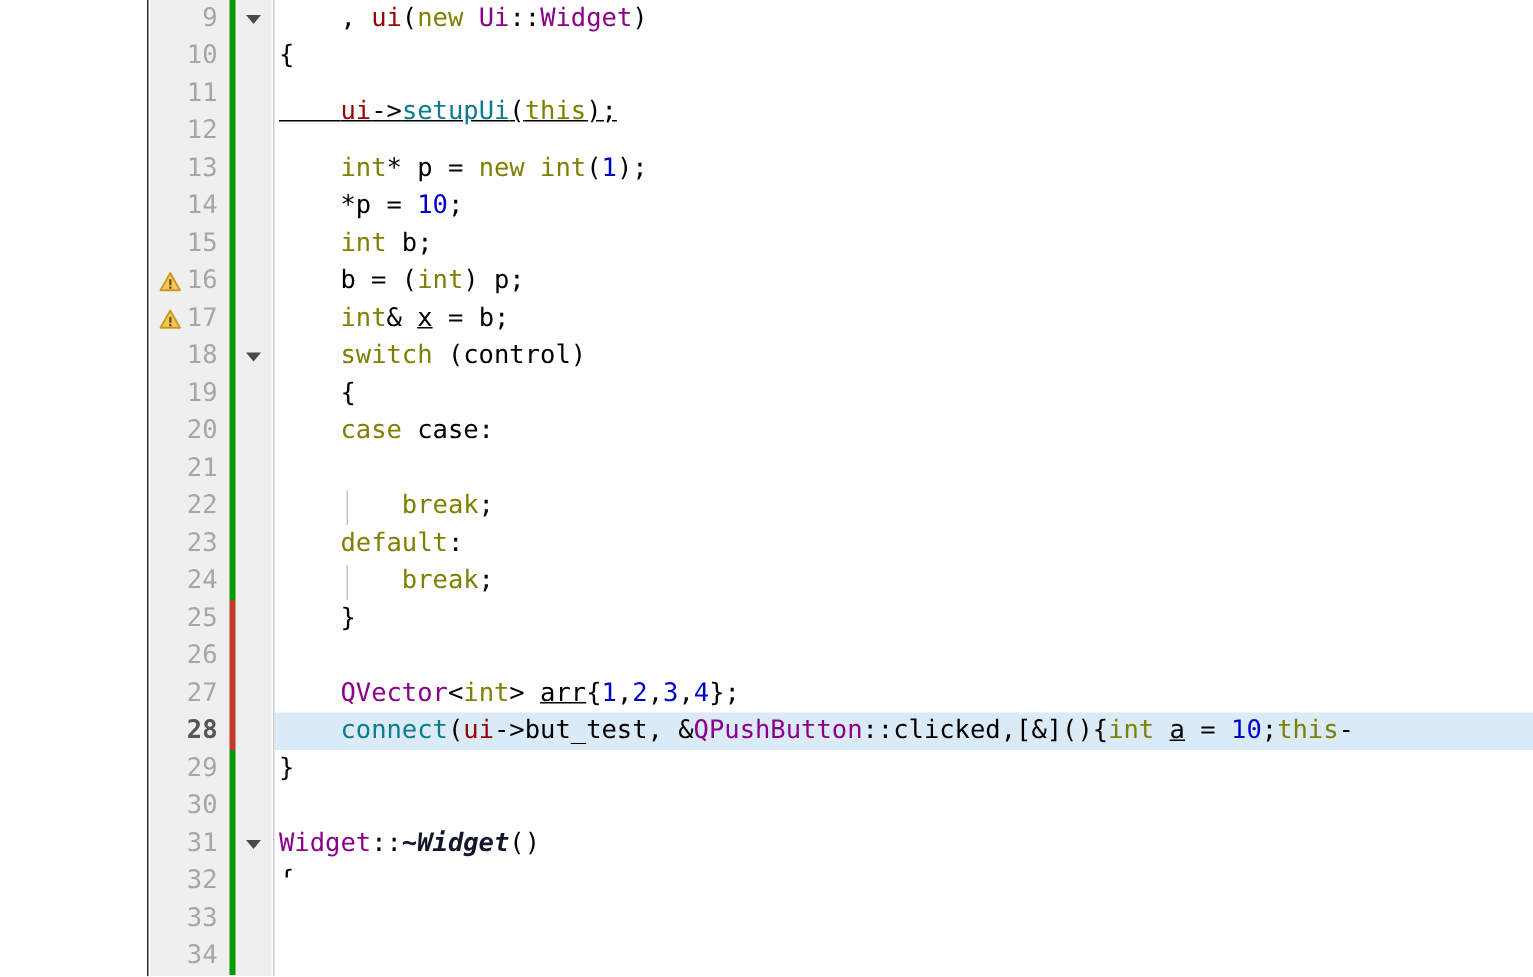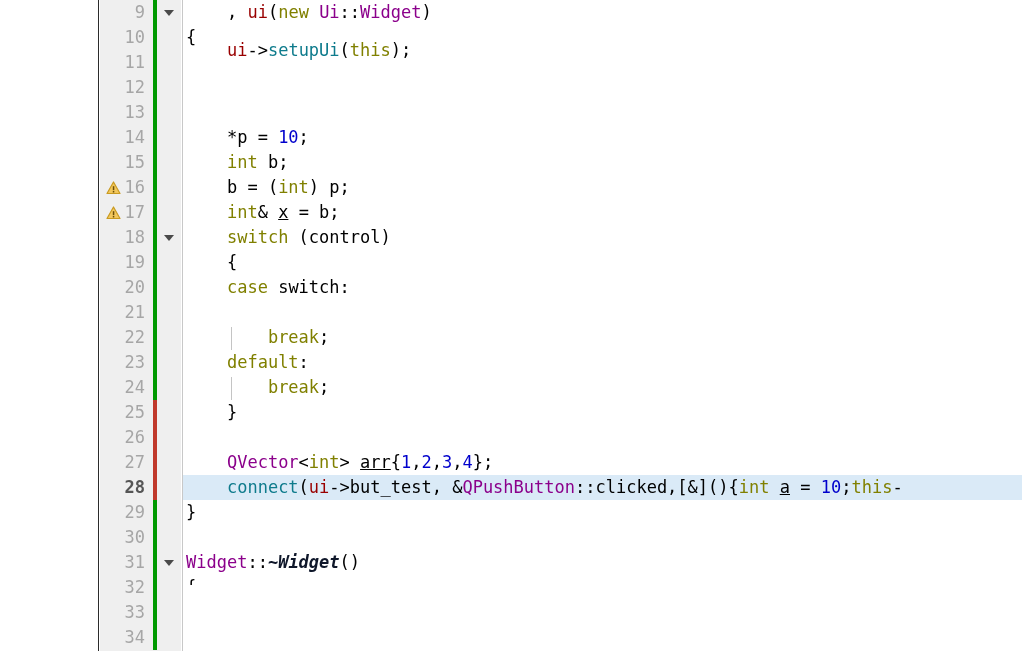--- a/index.html
+++ b/index.html
@@ -229,29 +229,30 @@
           <div class="fold-marker" style="top: 550px;">
             <div class="tri"></div>
           </div>
         </div>
       <div class="fold-sep"></div>
     </div>
 
     <div class="text-area" id="text-area">
         <div class="code-line" style="top: 0px;"><span class="t-plain">    , </span><span class="t-member">ui</span><span class="t-plain">(</span><span class="t-kw">new</span><span class="t-plain"> </span><span class="t-class">Ui</span><span class="t-plain">::</span><span class="t-class">Widget</span><span class="t-plain">)</span></div>
         <div class="code-line" style="top: 25px;"><span class="t-plain">{</span></div>
-        <div class="code-line" style="top: 38px;"><span class="t-plain">    </span><span class="t-member">ui</span><span class="t-plain">-&gt;</span><span class="t-func">setupUi</span><span class="t-plain">(</span><span class="t-kw">this</span><span class="t-plain">);</span></div>
+        <div class="code-line" style="top: 62px; text-decoration: underline;"><span class="t-plain">    </span><span class="t-member">ui</span><span class="t-plain">-&gt;</span><span class="t-func">setupUi</span><span class="t-plain">(</span><span class="t-kw">this</span><span class="t-plain">);</span></div>
         <div class="code-line" style="top: 75px;"></div>
+        <div class="code-line" style="top: 100px;"><span class="t-plain">    </span><span class="t-type">int</span><span class="t-plain">* p = </span><span class="t-kw">new</span><span class="t-plain"> </span><span class="t-type">int</span><span class="t-plain">(</span><span class="t-num">1</span><span class="t-plain">);</span></div>
         <div class="code-line" style="top: 125px;"><span class="t-plain">    *p = </span><span class="t-num">10</span><span class="t-plain">;</span></div>
         <div class="code-line" style="top: 150px;"><span class="t-plain">    </span><span class="t-type">int</span><span class="t-plain"> b;</span></div>
         <div class="code-line" style="top: 175px;"><span class="t-plain">    b = (</span><span class="t-type">int</span><span class="t-plain">) p;</span></div>
         <div class="code-line" style="top: 225px;"><span class="t-plain">    </span><span class="t-kw">switch</span><span class="t-plain"> (control)</span></div>
         <div class="code-line" style="top: 200px;"><span class="t-plain">    </span><span class="t-type">int</span><span class="t-plain">&amp; </span><span class="t-var-und">x</span><span class="t-plain"> = b;</span></div>
         <div class="code-line" style="top: 250px;"><span class="t-plain">    {</span></div>
-        <div class="code-line" style="top: 275px;"><span class="t-plain">    </span><span class="t-kw">case</span><span class="t-plain"> switch:</span></div>
+        <div class="code-line" style="top: 275px;"><span class="t-plain">    </span><span class="t-kw">case</span><span class="t-plain"> case:</span></div>
         <div class="code-line" style="top: 300px;"></div>
         <div class="code-line" style="top: 325px;"><div class="indent-guide" style="left: 48px; top: 2px; height: 23px;"></div><span class="t-plain">        </span><span class="t-kw">break</span><span class="t-plain">;</span></div>
         <div class="code-line" style="top: 350px;"><span class="t-plain">    </span><span class="t-kw">default</span><span class="t-plain">:</span></div>
         <div class="code-line" style="top: 375px;"><div class="indent-guide" style="left: 48px; top: 2px; height: 23px;"></div><span class="t-plain">        </span><span class="t-kw">break</span><span class="t-plain">;</span></div>
         <div class="code-line" style="top: 400px;"><span class="t-plain">    }</span></div>
         <div class="code-line" style="top: 425px;"></div>
         <div class="code-line" style="top: 450px;"><span class="t-plain">    </span><span class="t-class">QVector</span><span class="t-plain">&lt;</span><span class="t-type">int</span><span class="t-plain">&gt; </span><span class="t-var-und">arr</span><span class="t-plain">{</span><span class="t-num">1</span><span class="t-plain">,</span><span class="t-num">2</span><span class="t-plain">,</span><span class="t-num">3</span><span class="t-plain">,</span><span class="t-num">4</span><span class="t-plain">};</span></div>
         <div class="code-line current-line" style="top: 475px;"><span class="t-plain">    </span><span class="t-func">connect</span><span class="t-plain">(</span><span class="t-member">ui</span><span class="t-plain">-&gt;but_test, &amp;</span><span class="t-class">QPushButton</span><span class="t-plain">::clicked,[&amp;](){</span><span class="t-type">int</span><span class="t-plain"> </span><span class="t-var-und">a</span><span class="t-plain"> = </span><span class="t-num">10</span><span class="t-plain">;</span><span class="t-kw">this</span><span class="t-plain">-</span></div>
         <div class="code-line" style="top: 500px;"><span class="t-plain">}</span></div>
         <div class="code-line" style="top: 525px;"></div>

